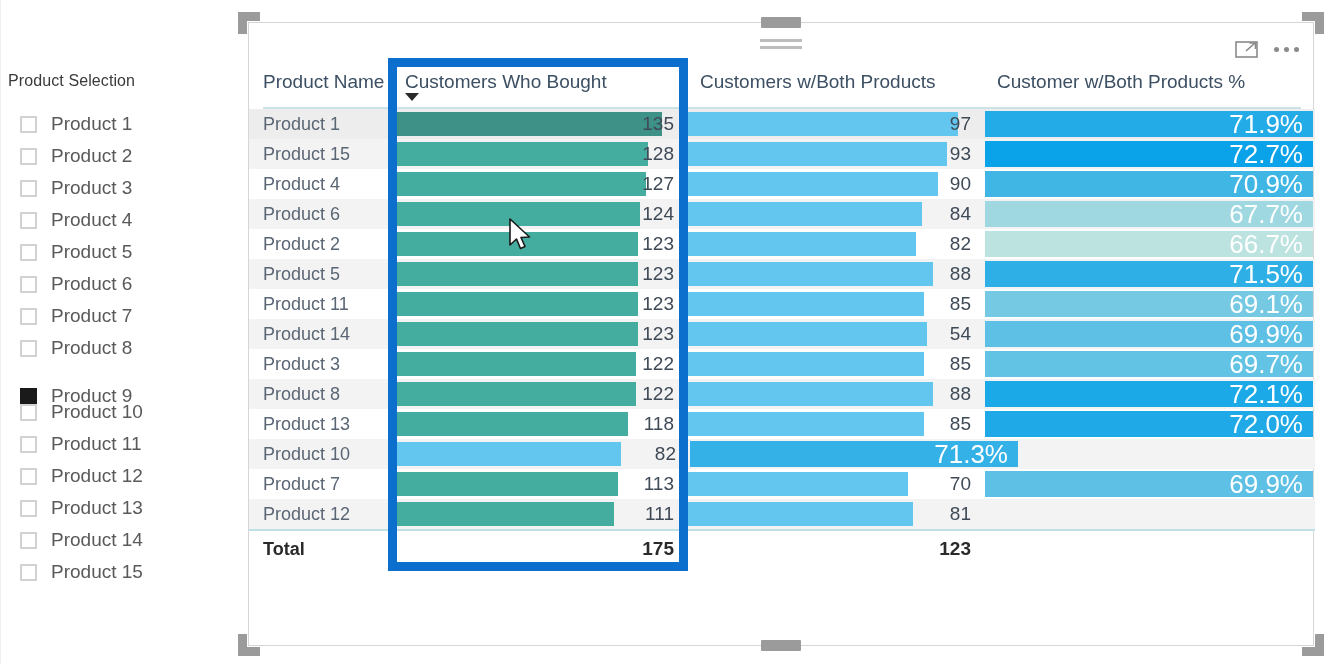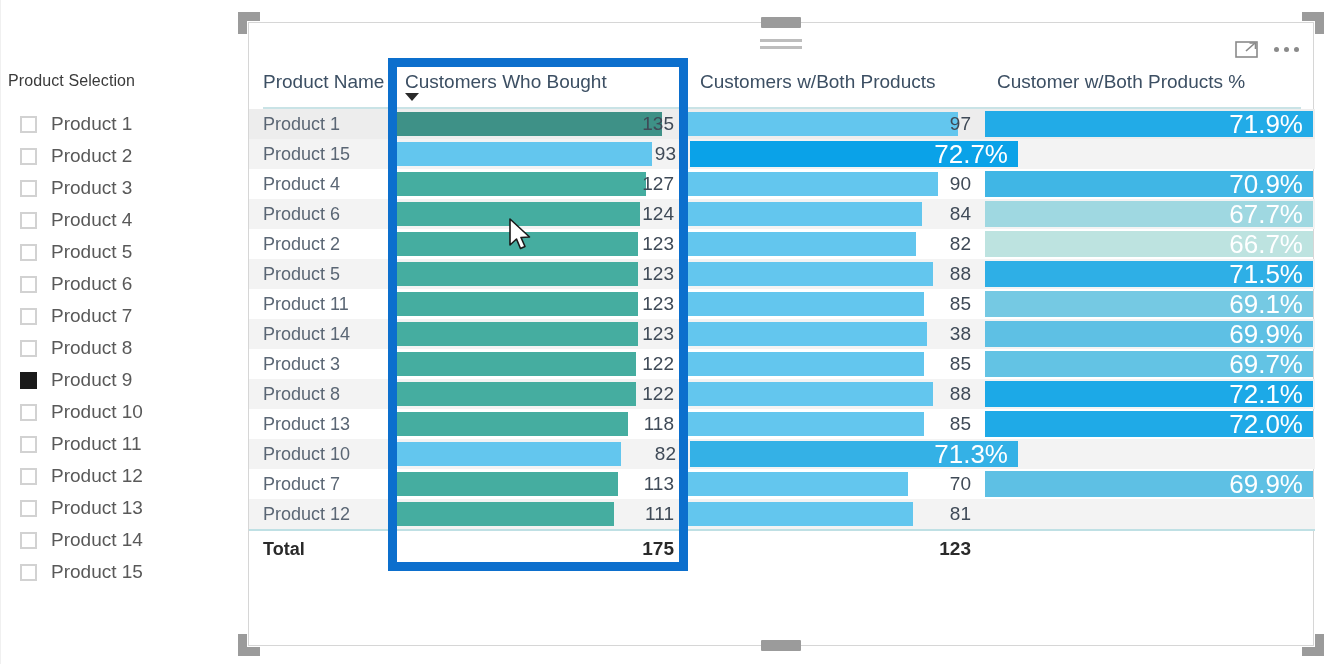--- a/index.html
+++ b/index.html
@@ -174,21 +174,21 @@
           <span class="slicer-label">Product 6</span>
         </div>
         <div class="slicer-item" style="top: 300px;">
           <span class="slicer-box"></span>
           <span class="slicer-label">Product 7</span>
         </div>
         <div class="slicer-item" style="top: 332px;">
           <span class="slicer-box"></span>
           <span class="slicer-label">Product 8</span>
         </div>
-        <div class="slicer-item" style="top: 364px;">
+        <div class="slicer-item" style="top: 380px;">
           <span class="slicer-box checked"></span>
           <span class="slicer-label">Product 9</span>
         </div>
         <div class="slicer-item" style="top: 396px;">
           <span class="slicer-box"></span>
           <span class="slicer-label">Product 10</span>
         </div>
         <div class="slicer-item" style="top: 428px;">
           <span class="slicer-box"></span>
           <span class="slicer-label">Product 11</span>
@@ -263,20 +263,25 @@
             </div>
             <div class="c-pct pct-cell">
               <div class="pct-fill" style="background: rgb(34, 171, 231);"></div>
               <div class="pct-val">71.9%</div>
             </div>
           </div>
           <div class="trow alt">
             <div class="c-name">
               <div class="cell-name">Product 15</div>
             </div>
+            <div class="c-bought bar-cell">
+              <div class="bar-fill" style="width: 255.052px; background: rgb(69, 173, 160);"></div>
+              <div class="bar-axis"></div>
+              <div class="bar-val">128</div>
+            </div>
             <div class="c-both bar-cell">
               <div class="bar-fill" style="left: 0px; width: 260.784px; background: rgb(99, 198, 238);"></div>
               <div class="bar-val">93</div>
             </div>
             <div class="c-pct pct-cell">
               <div class="pct-fill" style="background: rgb(10, 162, 232);"></div>
               <div class="pct-val">72.7%</div>
             </div>
           </div>
           <div class="trow">
@@ -373,21 +378,21 @@
             <div class="c-name">
               <div class="cell-name">Product 14</div>
             </div>
             <div class="c-bought bar-cell">
               <div class="bar-fill" style="width: 245.089px; background: rgb(69, 173, 160);"></div>
               <div class="bar-axis"></div>
               <div class="bar-val">123</div>
             </div>
             <div class="c-both bar-cell">
               <div class="bar-fill" style="left: 0px; width: 241.155px; background: rgb(99, 198, 238);"></div>
-              <div class="bar-val">38</div>
+              <div class="bar-val">54</div>
             </div>
             <div class="c-pct pct-cell">
               <div class="pct-fill" style="background: rgb(94, 192, 228);"></div>
               <div class="pct-val">69.9%</div>
             </div>
           </div>
           <div class="trow">
             <div class="c-name">
               <div class="cell-name">Product 3</div>
             </div>

